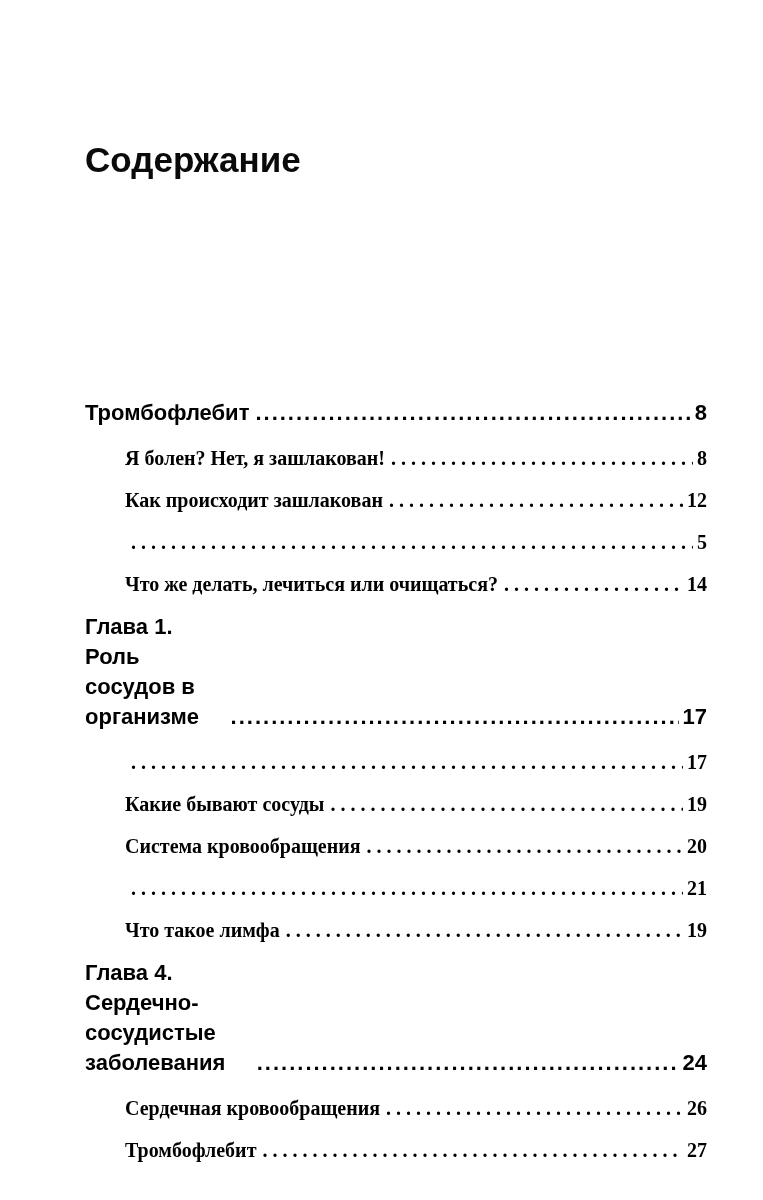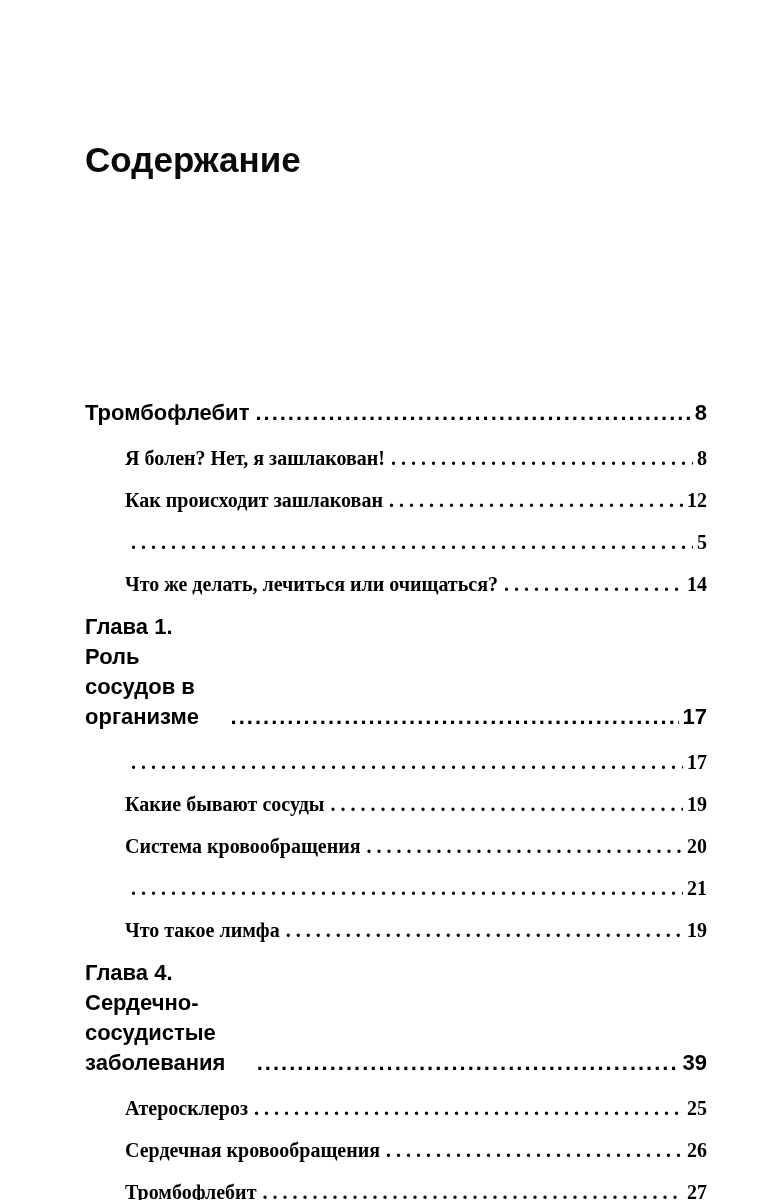--- a/index.html
+++ b/index.html
@@ -162,28 +162,23 @@
     <span class="dots i-dots"></span>
     <span class="i-page">19</span>
   </div>
 </div>
   </section>
 
   <section class="toc-section">
     <div class="toc-row heading-row">
       <span class="h-label">Глава 4. Сердечно-сосудистые заболевания</span>
       <span class="dots h-dots"></span>
-      <span class="h-page">39</span>
+      <span class="h-page">24</span>
     </div>
     <div class="toc-items">
-  <div class="toc-row item-row">
-    <span class="i-label">Атеросклероз</span>
-    <span class="dots i-dots"></span>
-    <span class="i-page">25</span>
-  </div>
 
   <div class="toc-row item-row">
     <span class="i-label">Сердечная кровообращения</span>
     <span class="dots i-dots"></span>
     <span class="i-page">26</span>
   </div>
 
   <div class="toc-row item-row">
     <span class="i-label">Тромбофлебит</span>
     <span class="dots i-dots"></span>

